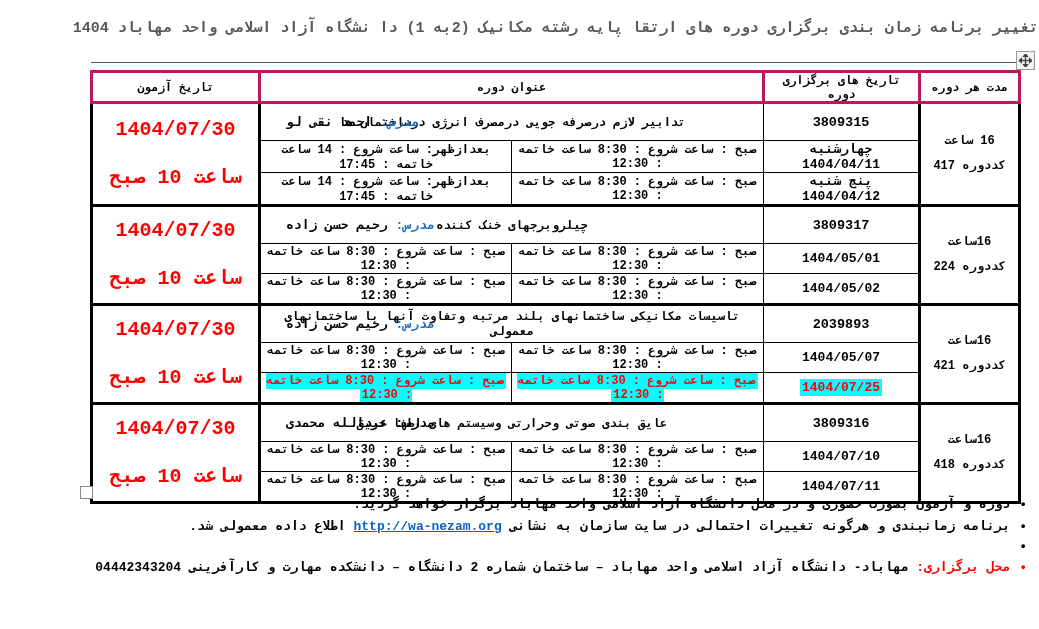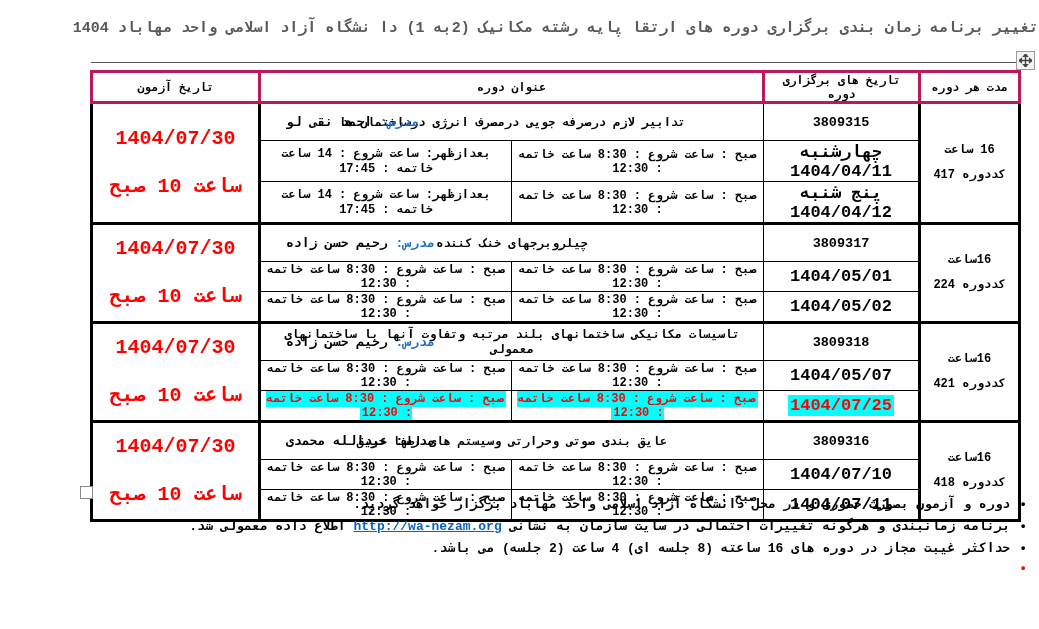--- a/index.html
+++ b/index.html
@@ -31,21 +31,21 @@
   tr.sched-row{height:29px;}
 
   td.duration-cell{border-width:3px;font-size:12px;line-height:2.1;}
   td.exam-cell{border-width:3px;color:var(--red);font-size:20px;line-height:2.4;}
   td.code-cell{font-size:13.5px;}
   td.course-cell{position:relative;font-size:12px;}
   td.course-cell .instr{position:absolute;left:25px;top:50%;transform:translateY(-50%);
     white-space:nowrap;font-size:13px;}
   .instr-label{color:var(--instructor-blue);}
   .instr-label.plain{color:#000;}
-  td.date-cell{font-size:17px;}
+  td.date-cell{font-size:13px;}
   td.sched{font-size:12px;}
   .hl{background:var(--cyan);color:var(--red);padding:1px 2px;}
 
   .footer{position:absolute;top:490px;right:34px;width:980px;direction:rtl;text-align:right;}
   .footer-heading{color:var(--red);font-weight:bold;font-size:13.5px;margin:0 0 4px 0;}
   .bullet{display:flex;direction:rtl;align-items:baseline;gap:9px;margin:6px 14px 6px 0;
     font-weight:bold;font-size:13px;color:#000;}
   .dot{font-size:13px;line-height:1;}
   .dot.red{color:var(--red);}
   .venue-label{color:var(--red);}
@@ -148,21 +148,21 @@
         <td class="date-cell">1404/05/02</td>
         <td class="sched"><span>صبح : ساعت شروع : 8:30 ساعت خاتمه : 12:30</span></td>
         <td class="sched"><span>صبح : ساعت شروع : 8:30 ساعت خاتمه : 12:30</span></td>
       </tr>
 
       <tr class="title-row">
         <td class="duration-cell" rowspan="3">
           <div>16ساعت</div>
           <div>کددوره  421</div>
         </td>
-        <td class="code-cell">3809318</td>
+        <td class="code-cell">2039893</td>
         <td class="course-cell" colspan="2">
           <span>تاسیسات مکانیکی ساختمانهای بلند مرتبه وتفاوت آنها با ساختمانهای معمولی</span>
           <span class="instr">
             <span class="instr-label">مدرس:</span>
             <span>رحیم حسن زاده</span>
           </span>
         </td>
         <td class="exam-cell" rowspan="3">
           <div>1404/07/30</div>
           <div>ساعت 10 صبح</div>
@@ -219,21 +219,24 @@
       <span>دوره و آزمون بصورت حضوری و در محل دانشگاه آزاد اسلامی واحد مهاباد برگزار خواهد گردید.</span>
     </div>
     <div class="bullet">
       <span class="dot">•</span>
       <span>
         <span>برنامه زمانبندی و هرگونه تغییرات احتمالی در سایت سازمان به نشانی </span><a href="#" class="site-link">http://wa-nezam.org</a><span> اطلاع داده معمولی شد.</span>
       </span>
     </div>
     <div class="bullet">
       <span class="dot">•</span>
-      <span>حداکثر غیبت مجاز در دوره های 16 ساعته (8 جلسه ای) 4 ساعت (2 جلسه) می باشد.</span>
     </div>
     <div class="bullet">
       <span class="dot red">•</span>
+      <span>
+        <span class="venue-label">محل برگزاری:</span>
+        <span>مهاباد- دانشگاه آزاد اسلامی واحد مهاباد – ساختمان شماره 2 دانشگاه – دانشکده مهارت و کارآفرینی 04442343204</span>
+      </span>
     </div>
   </div>
 
 </div>
 </div>
 
 </body></html>

